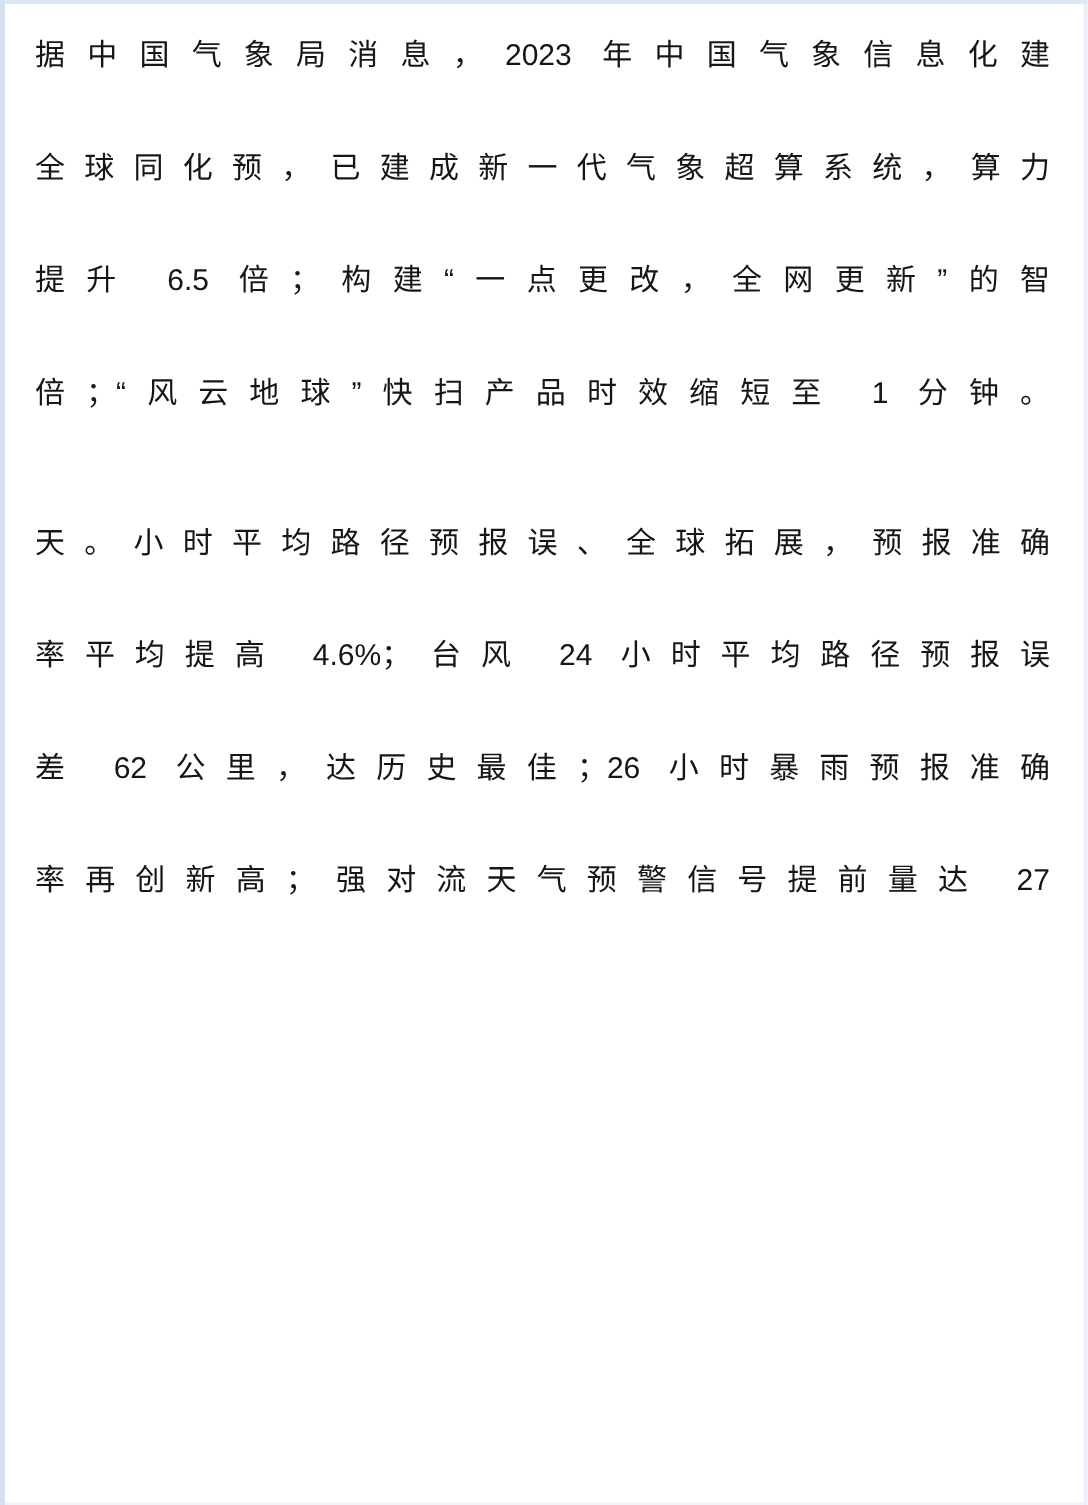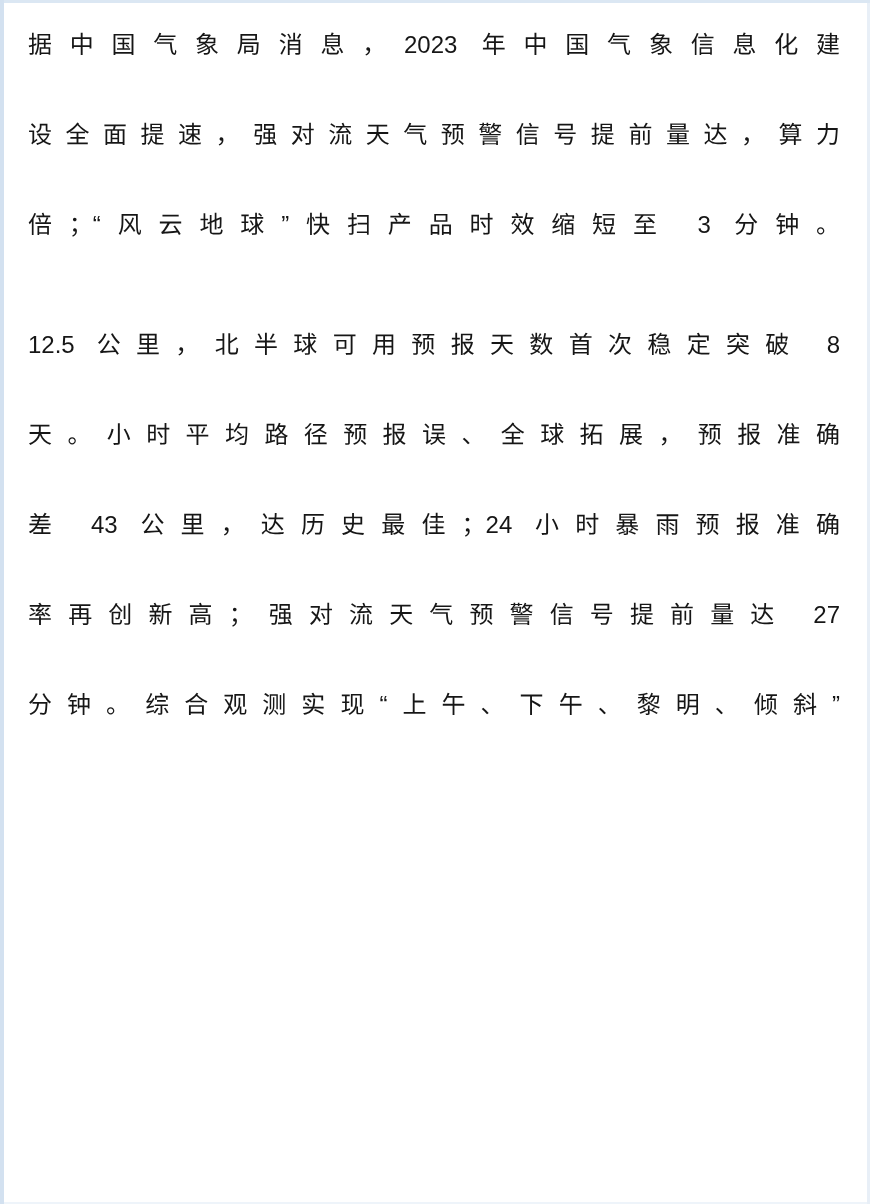--- a/index.html
+++ b/index.html
@@ -49,24 +49,24 @@
     overflow: hidden;
   }
 </style>
 </head>
 <body>
 
 <div class="page">
   <div class="doc-body">
       <div class="paragraph">
         <div class="line">据中国气象局消息，2023 年中国气象信息化建</div>
-        <div class="line">设全面提速，强对流天气预警信号提前量达，算力</div>
-        <div class="line">倍；“风云地球”快扫产品时效缩短至 3 分钟。</div>
+        <div class="line">全球同化预，已建成新一代气象超算系统，算力</div>
+        <div class="line">提升 6.5 倍；构建“一点更改，全网更新”的智</div>
+        <div class="line">倍；“风云地球”快扫产品时效缩短至 1 分钟。</div>
       </div>
       <div class="paragraph">
-        <div class="line">12.5 公里，北半球可用预报天数首次稳定突破 8</div>
         <div class="line">天。小时平均路径预报误、全球拓展，预报准确</div>
-        <div class="line">差 43 公里，达历史最佳；24 小时暴雨预报准确</div>
+        <div class="line">率平均提高 4.6%；台风 24 小时平均路径预报误</div>
+        <div class="line">差 62 公里，达历史最佳；26 小时暴雨预报准确</div>
         <div class="line">率再创新高；强对流天气预警信号提前量达 27</div>
-        <div class="line">分钟。综合观测实现“上午、下午、黎明、倾斜”</div>
       </div>
     </div>
 </div>
 
 </body></html>

